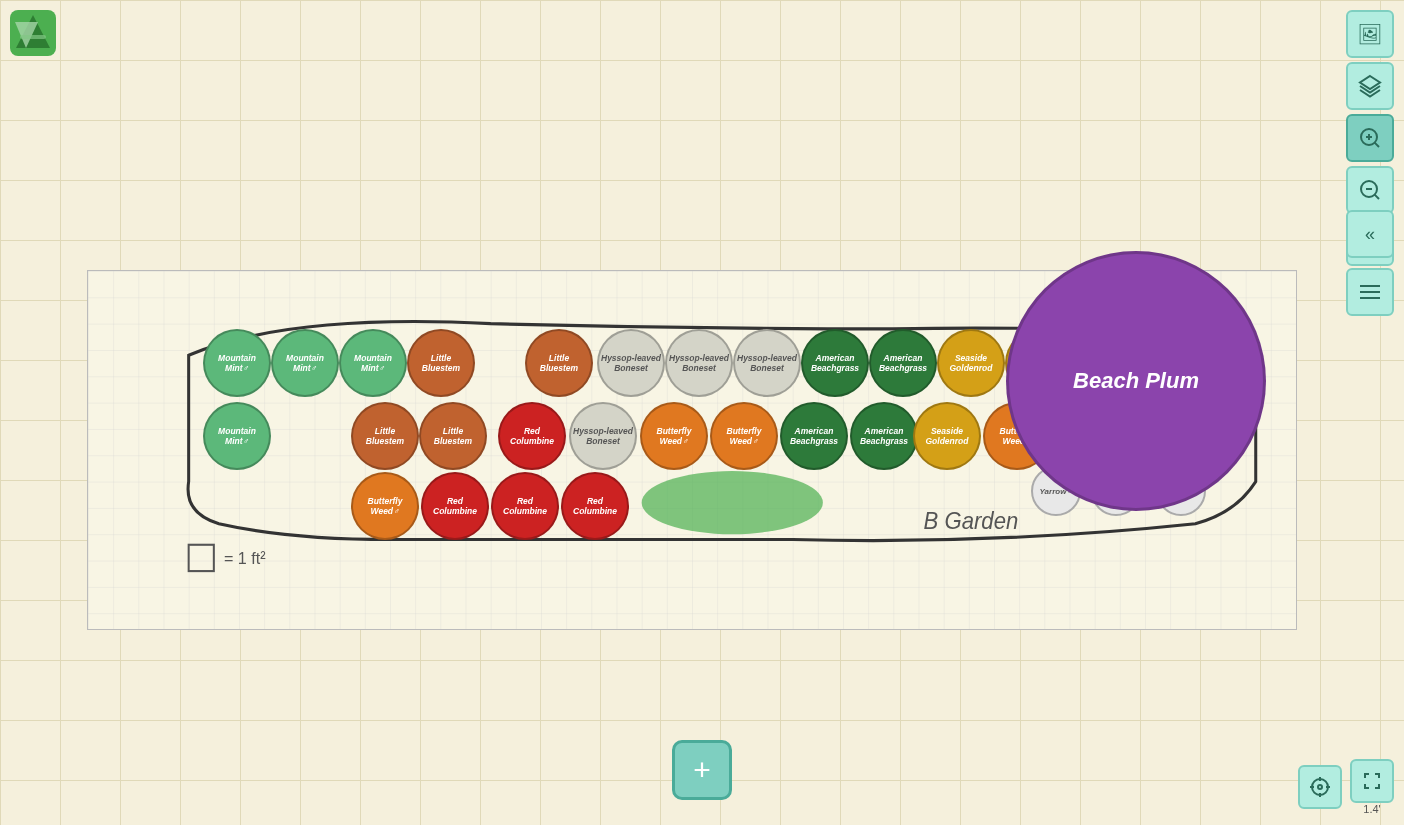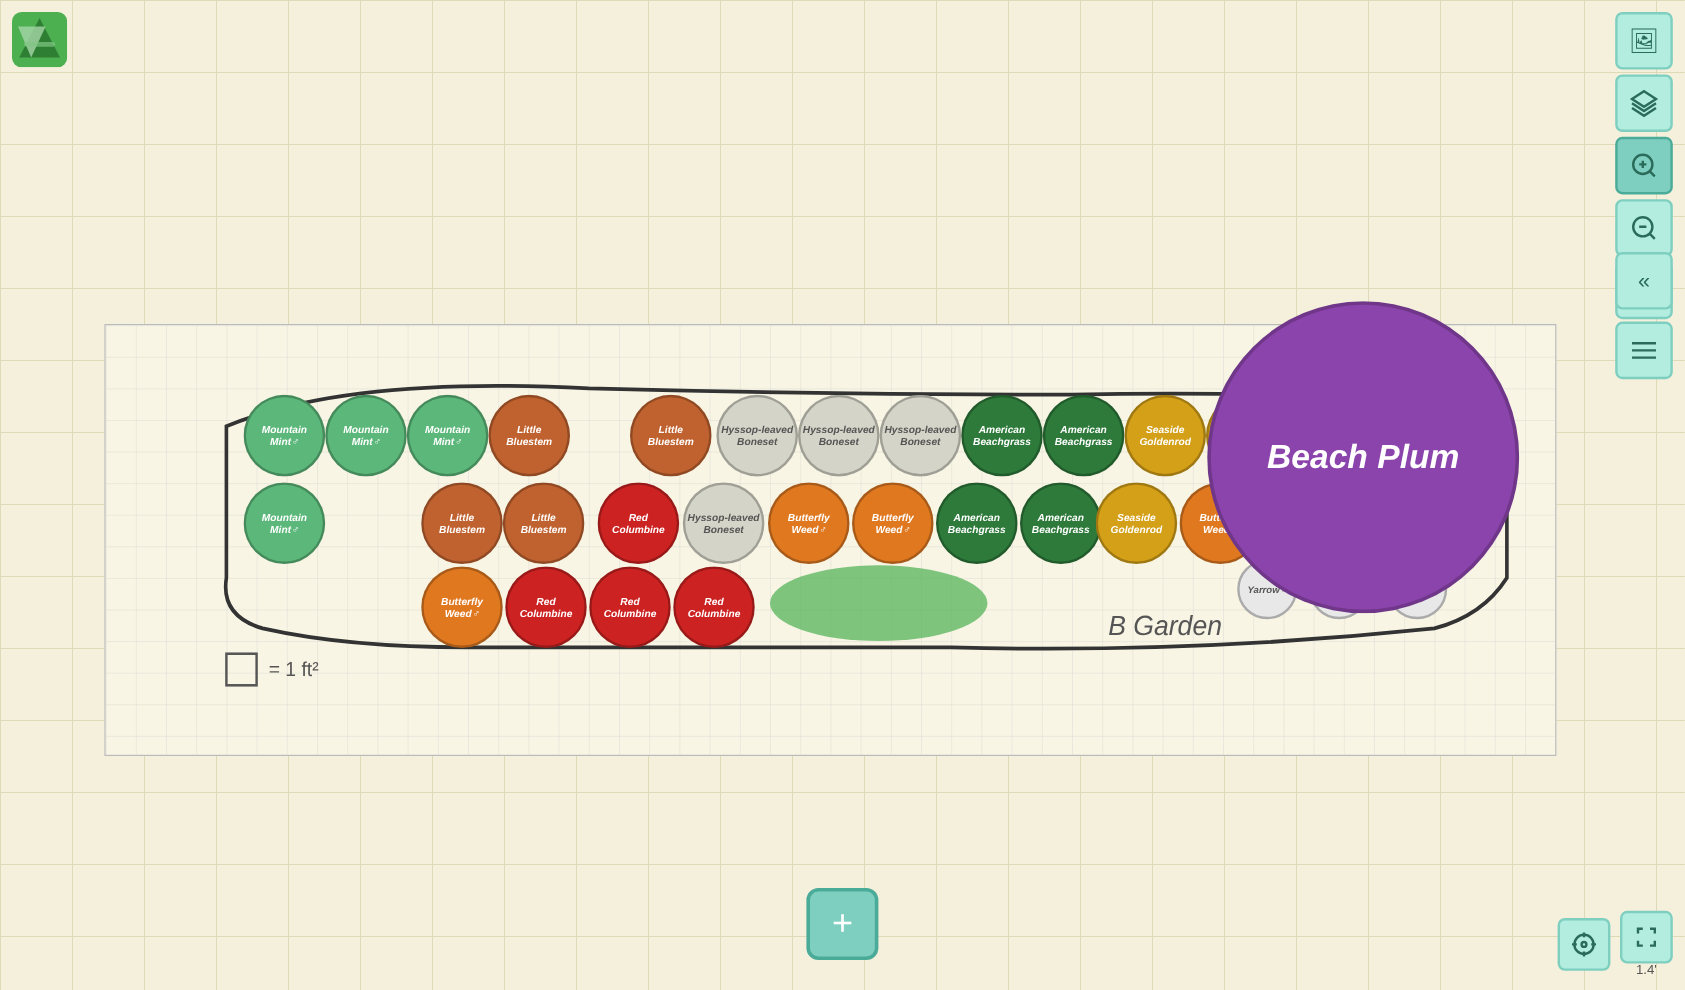--- a/index.html
+++ b/index.html
@@ -153,21 +153,21 @@
     
     .beach-plum {
       position: absolute;
       width: 260px;
       height: 260px;
       background: #8B44AC;
       border-radius: 50%;
       display: flex;
       align-items: center;
       justify-content: center;
-      font-size: 28px;
+      font-size: 22px;
       font-weight: bold;
       font-style: italic;
       color: white;
       border: 3px solid rgba(0,0,0,0.2);
       top: -30px;
       right: -10px;
       cursor: pointer;
       z-index: 20;
     }
   </style>

